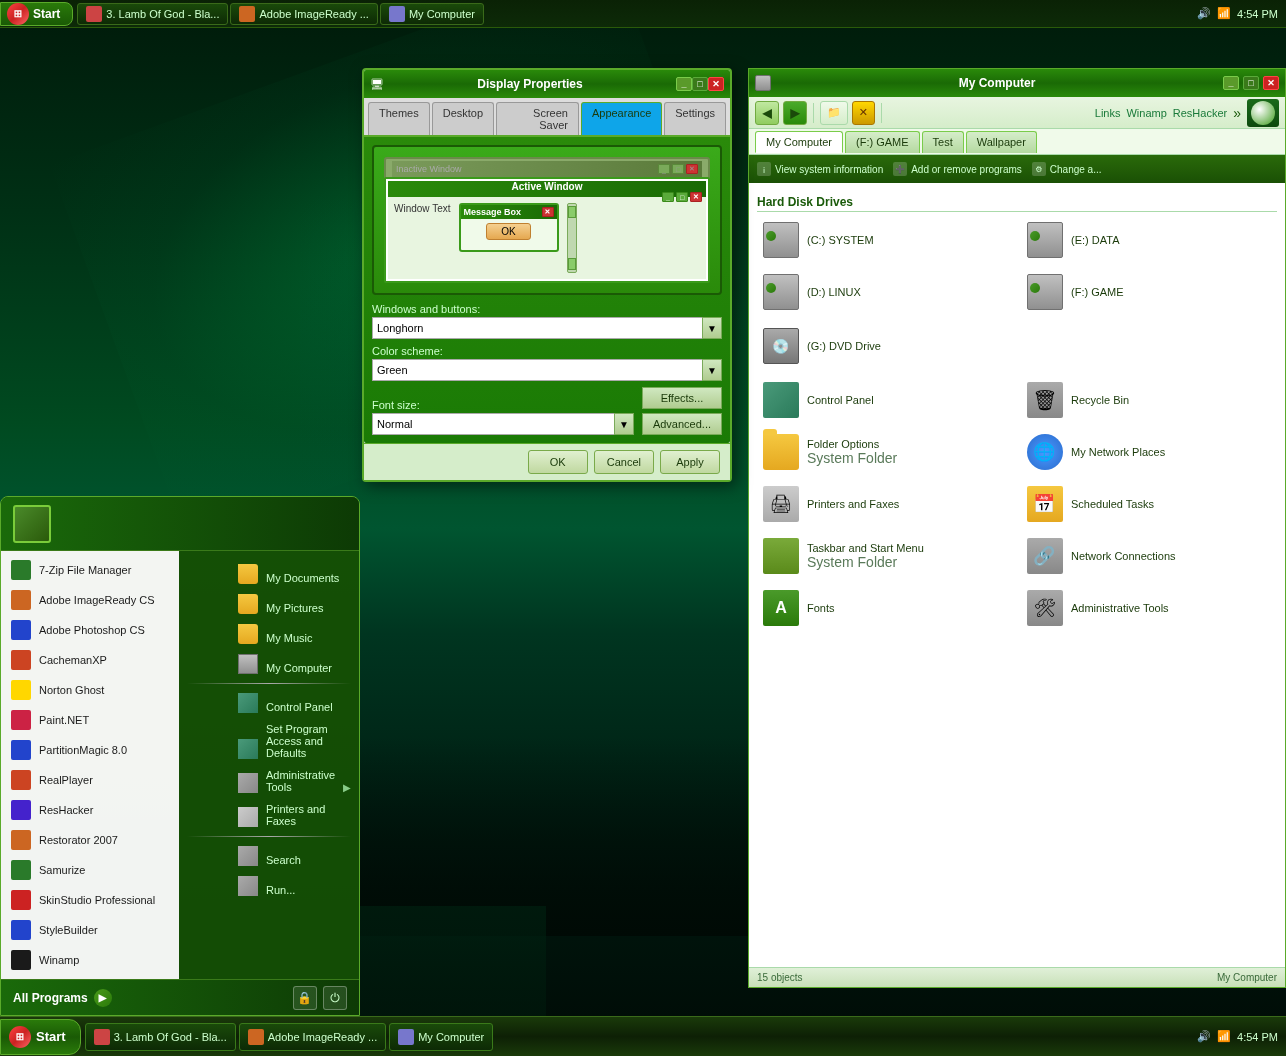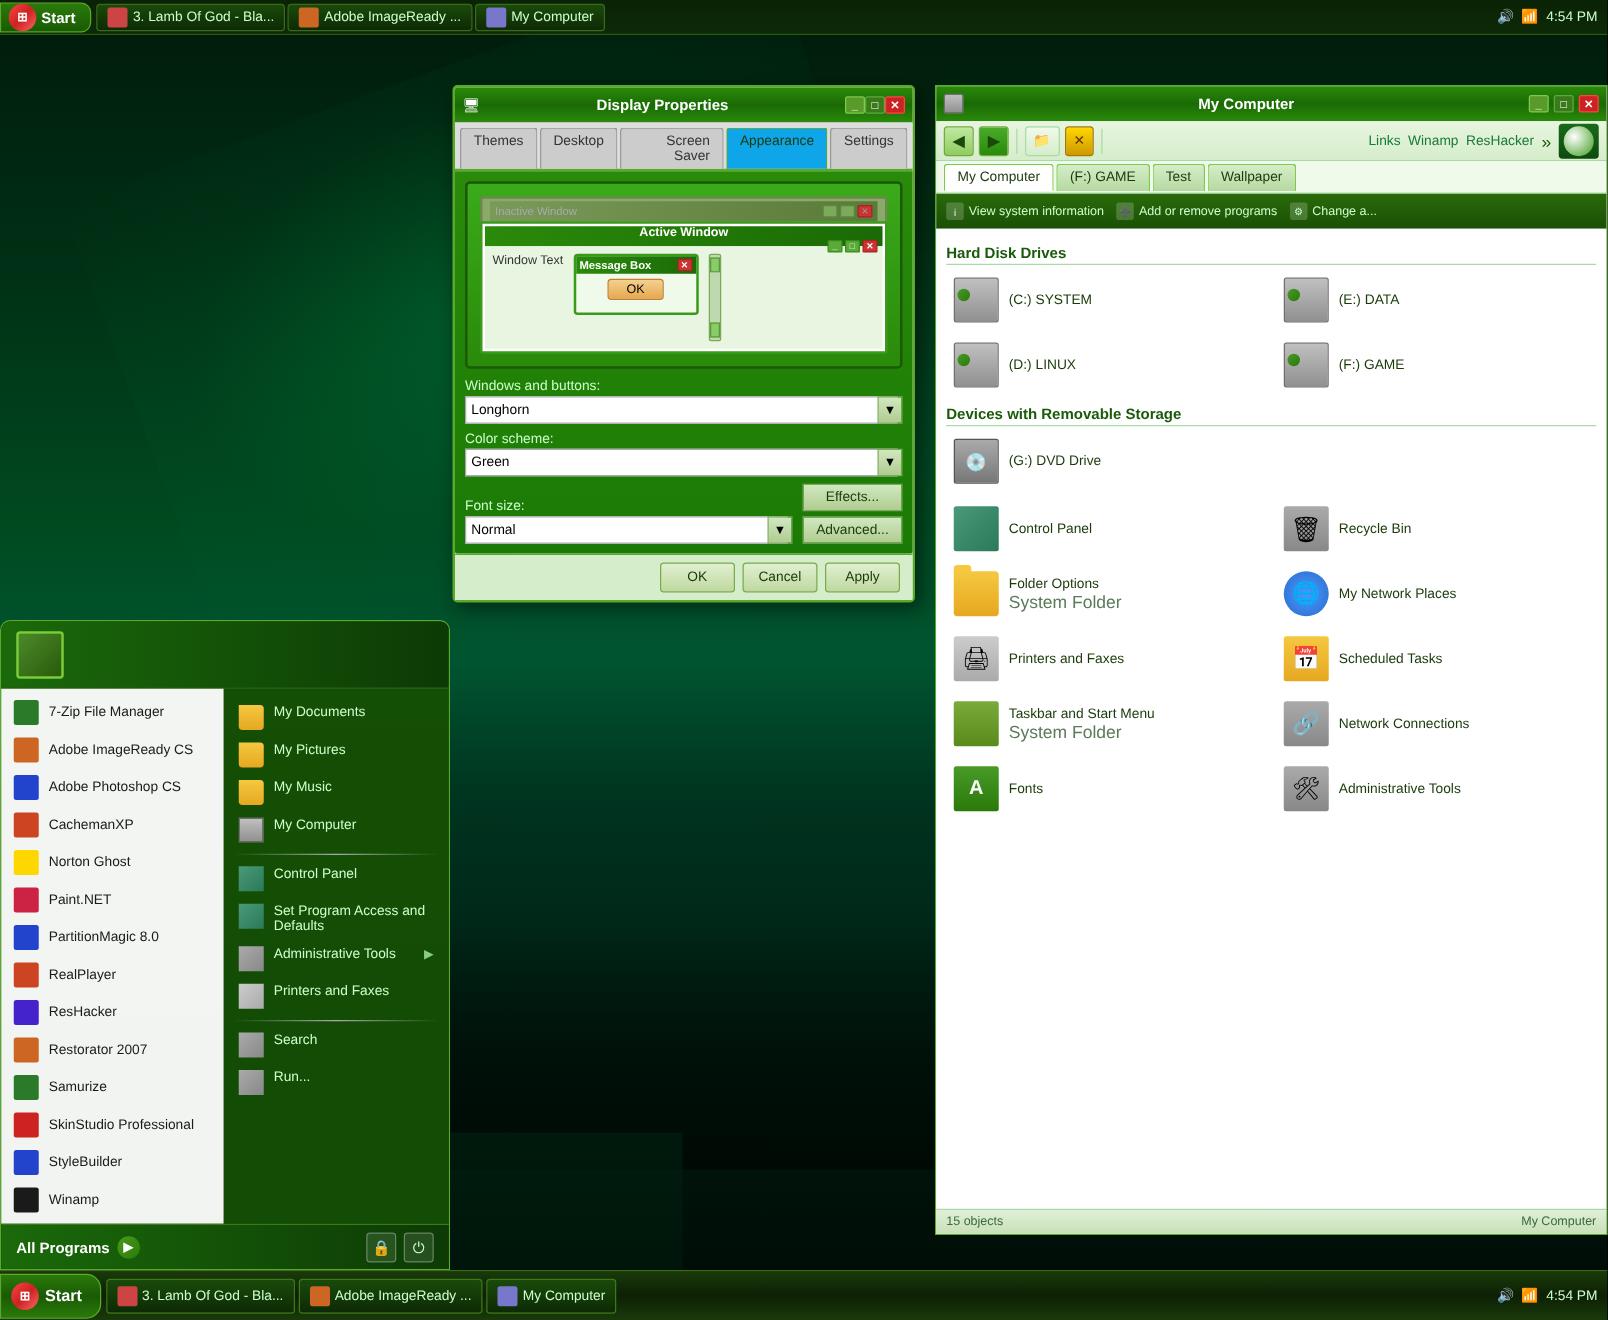--- a/index.html
+++ b/index.html
@@ -229,26 +229,27 @@
       color: #1a1a1a;
       font-size: 11px;
     }
     .start-item-icon {
       width: 20px; height: 20px;
       border-radius: 2px;
       flex-shrink: 0;
     }
     .right-item {
       display: flex;
-      align-items: flex-start;
+      align-items: flex-end;
       gap: 8px;
       padding: 5px 12px;
       cursor: pointer;
       color: #ccffcc;
       font-size: 11px;
+      margin-left: 47px;
     }
     .right-item-icon {
       width: 20px; height: 20px;
       flex-shrink: 0;
     }
     .start-menu-footer {
       background: linear-gradient(90deg, #1a6a0a 0%, #0d3a05 100%);
       height: 36px;
       border-top: 1px solid #3a7a1a;
       display: flex;
@@ -1075,21 +1076,20 @@
       <div class="drive-item">
         <div style="width:36px;height:36px;background:linear-gradient(180deg,#c0c0c0,#909090);border:1px solid #707070;border-radius:2px;position:relative;flex-shrink:0;">
           <div style="position:absolute;top:8px;left:2px;width:10px;height:10px;background:linear-gradient(135deg,#4a9a2a,#2a7a0a);border-radius:50%;"></div>
         </div>
         <div class="drive-info">
           <span class="drive-name">(F:) GAME</span>
         </div>
       </div>
     </div>
 
-    <div class="content-section-title">Devices with Removable Storage</div>
     <div class="content-grid">
       <div class="drive-item">
         <div style="width:36px;height:36px;background:linear-gradient(180deg,#aaaaaa,#777777);border:1px solid #555;border-radius:2px;position:relative;flex-shrink:0;display:flex;align-items:center;justify-content:center;">
           <span style="font-size:14px;color:#3a7a1a;">💿</span>
         </div>
         <div class="drive-info">
           <span class="drive-name">(G:) DVD Drive</span>
         </div>
       </div>
     </div>

